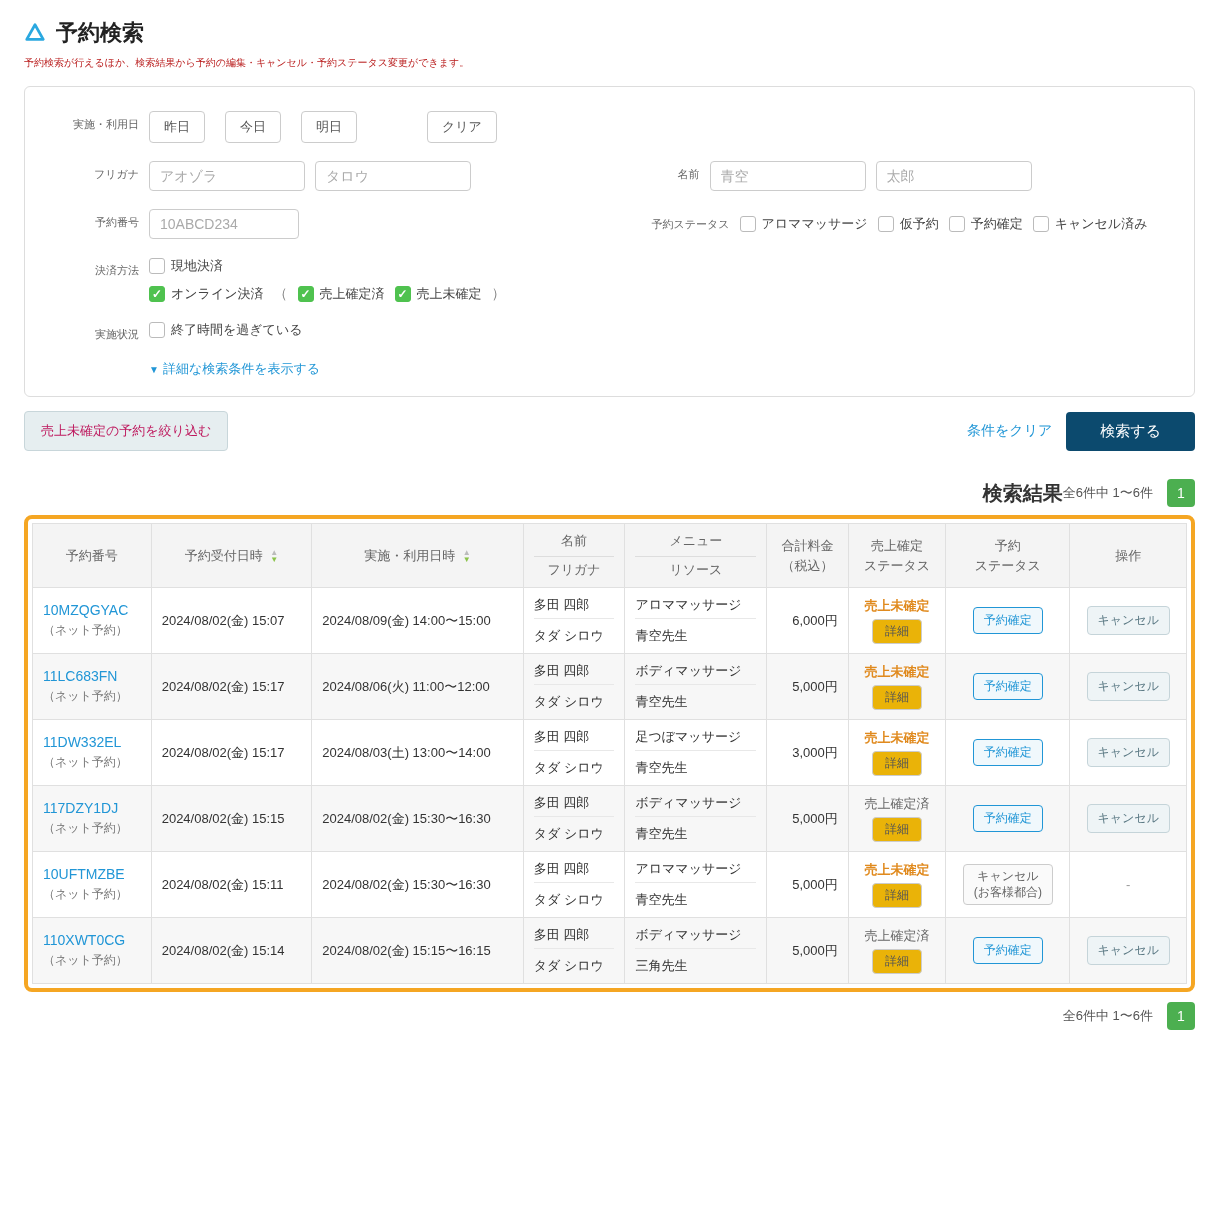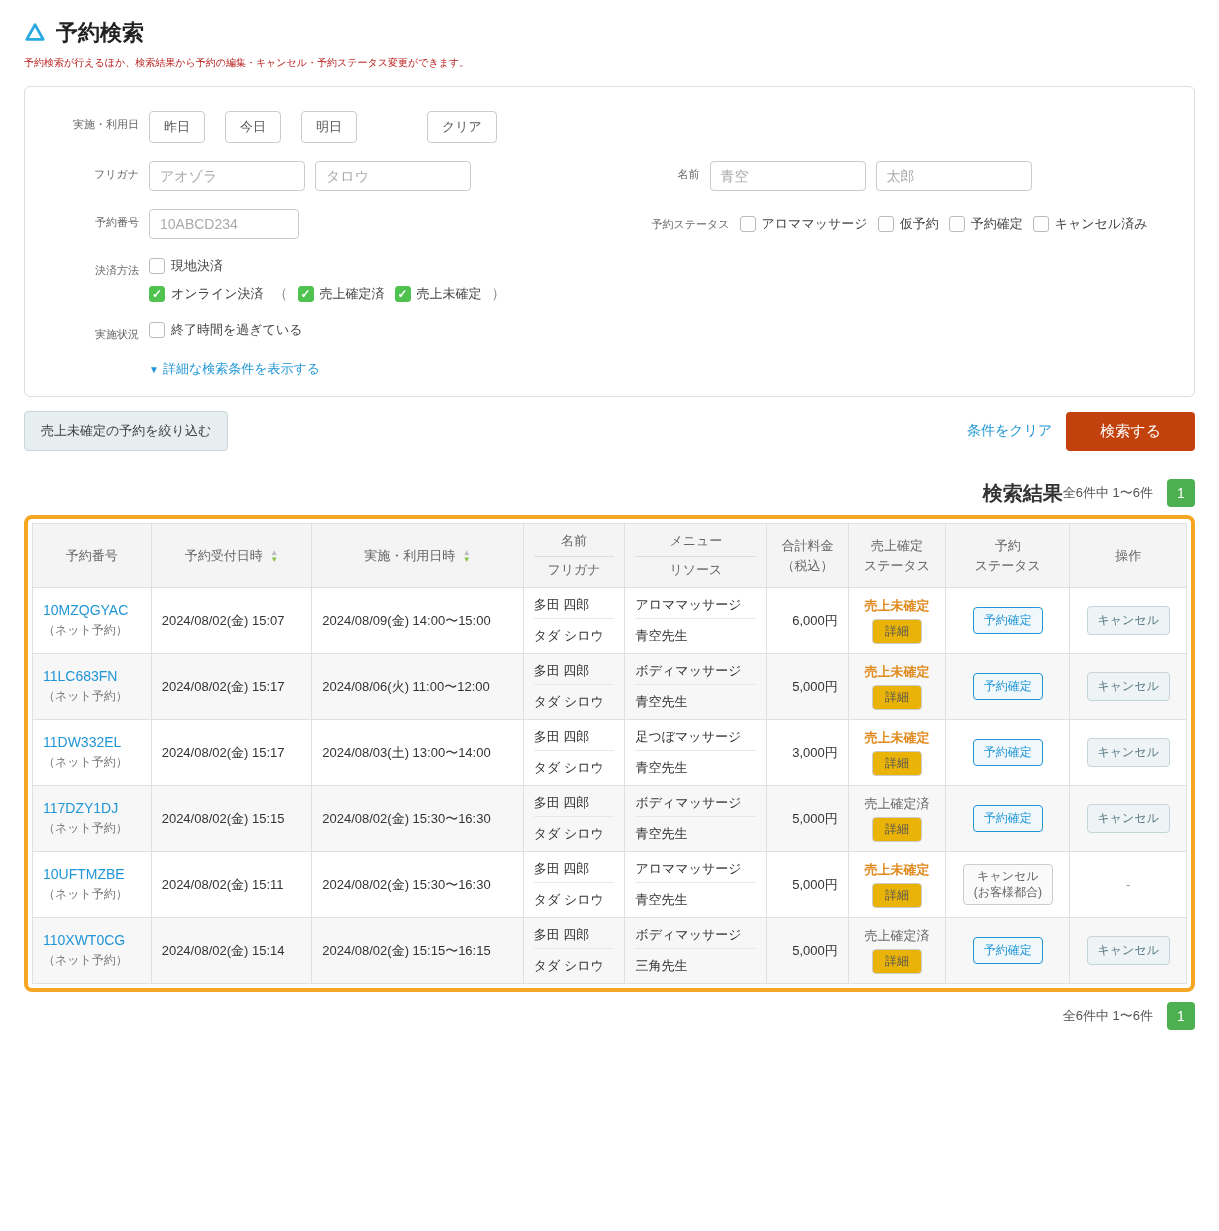--- a/index.html
+++ b/index.html
@@ -50,26 +50,26 @@
 .checkbox.checked { background: #4fc24f; border-color: #4fc24f; }
 .checkbox.checked::after { content: "✓"; color: #fff; font-size: 12px; font-weight: bold; }
 .cb-label { font-size: 13px; color: #444; }
 .paren { color: #888; }
 .adv-toggle { color: #2196d6; font-size: 13px; cursor: pointer; display: inline-flex; align-items: center; gap: 4px; }
 .adv-toggle::before { content: "▼"; font-size: 10px; }
 
 .action-bar { display: flex; justify-content: space-between; align-items: center; margin-bottom: 28px; }
 .filter-btn {
   background: #e6eef0; border: 1px solid #c8d6da; border-radius: 4px;
-  padding: 10px 16px; color: #404040; font-size: 13px; cursor: pointer;
+  padding: 10px 16px; color: #be185d; font-size: 13px; cursor: pointer;
 }
 .action-right { display: flex; gap: 14px; align-items: center; }
 .clear-link { color: #2196d6; font-size: 14px; cursor: pointer; }
 .search-btn {
-  background: #c2410c; color: #fff; border: none; border-radius: 4px;
+  background: #0c4a6e; color: #fff; border: none; border-radius: 4px;
   padding: 10px 34px; font-size: 15px; cursor: pointer;
 }
 
 .results-header { display: flex; justify-content: flex-end; align-items: center; margin-bottom: 8px; }
 .results-title { font-size: 20px; font-weight: 600; }
 .pager-wrap { display: flex; align-items: center; gap: 14px; font-size: 13px; color: #555; }
 .page-badge {
   background: #4caf50; color: #fff; width: 28px; height: 28px; border-radius: 4px;
   display: inline-flex; align-items: center; justify-content: center; font-size: 14px;
 }

